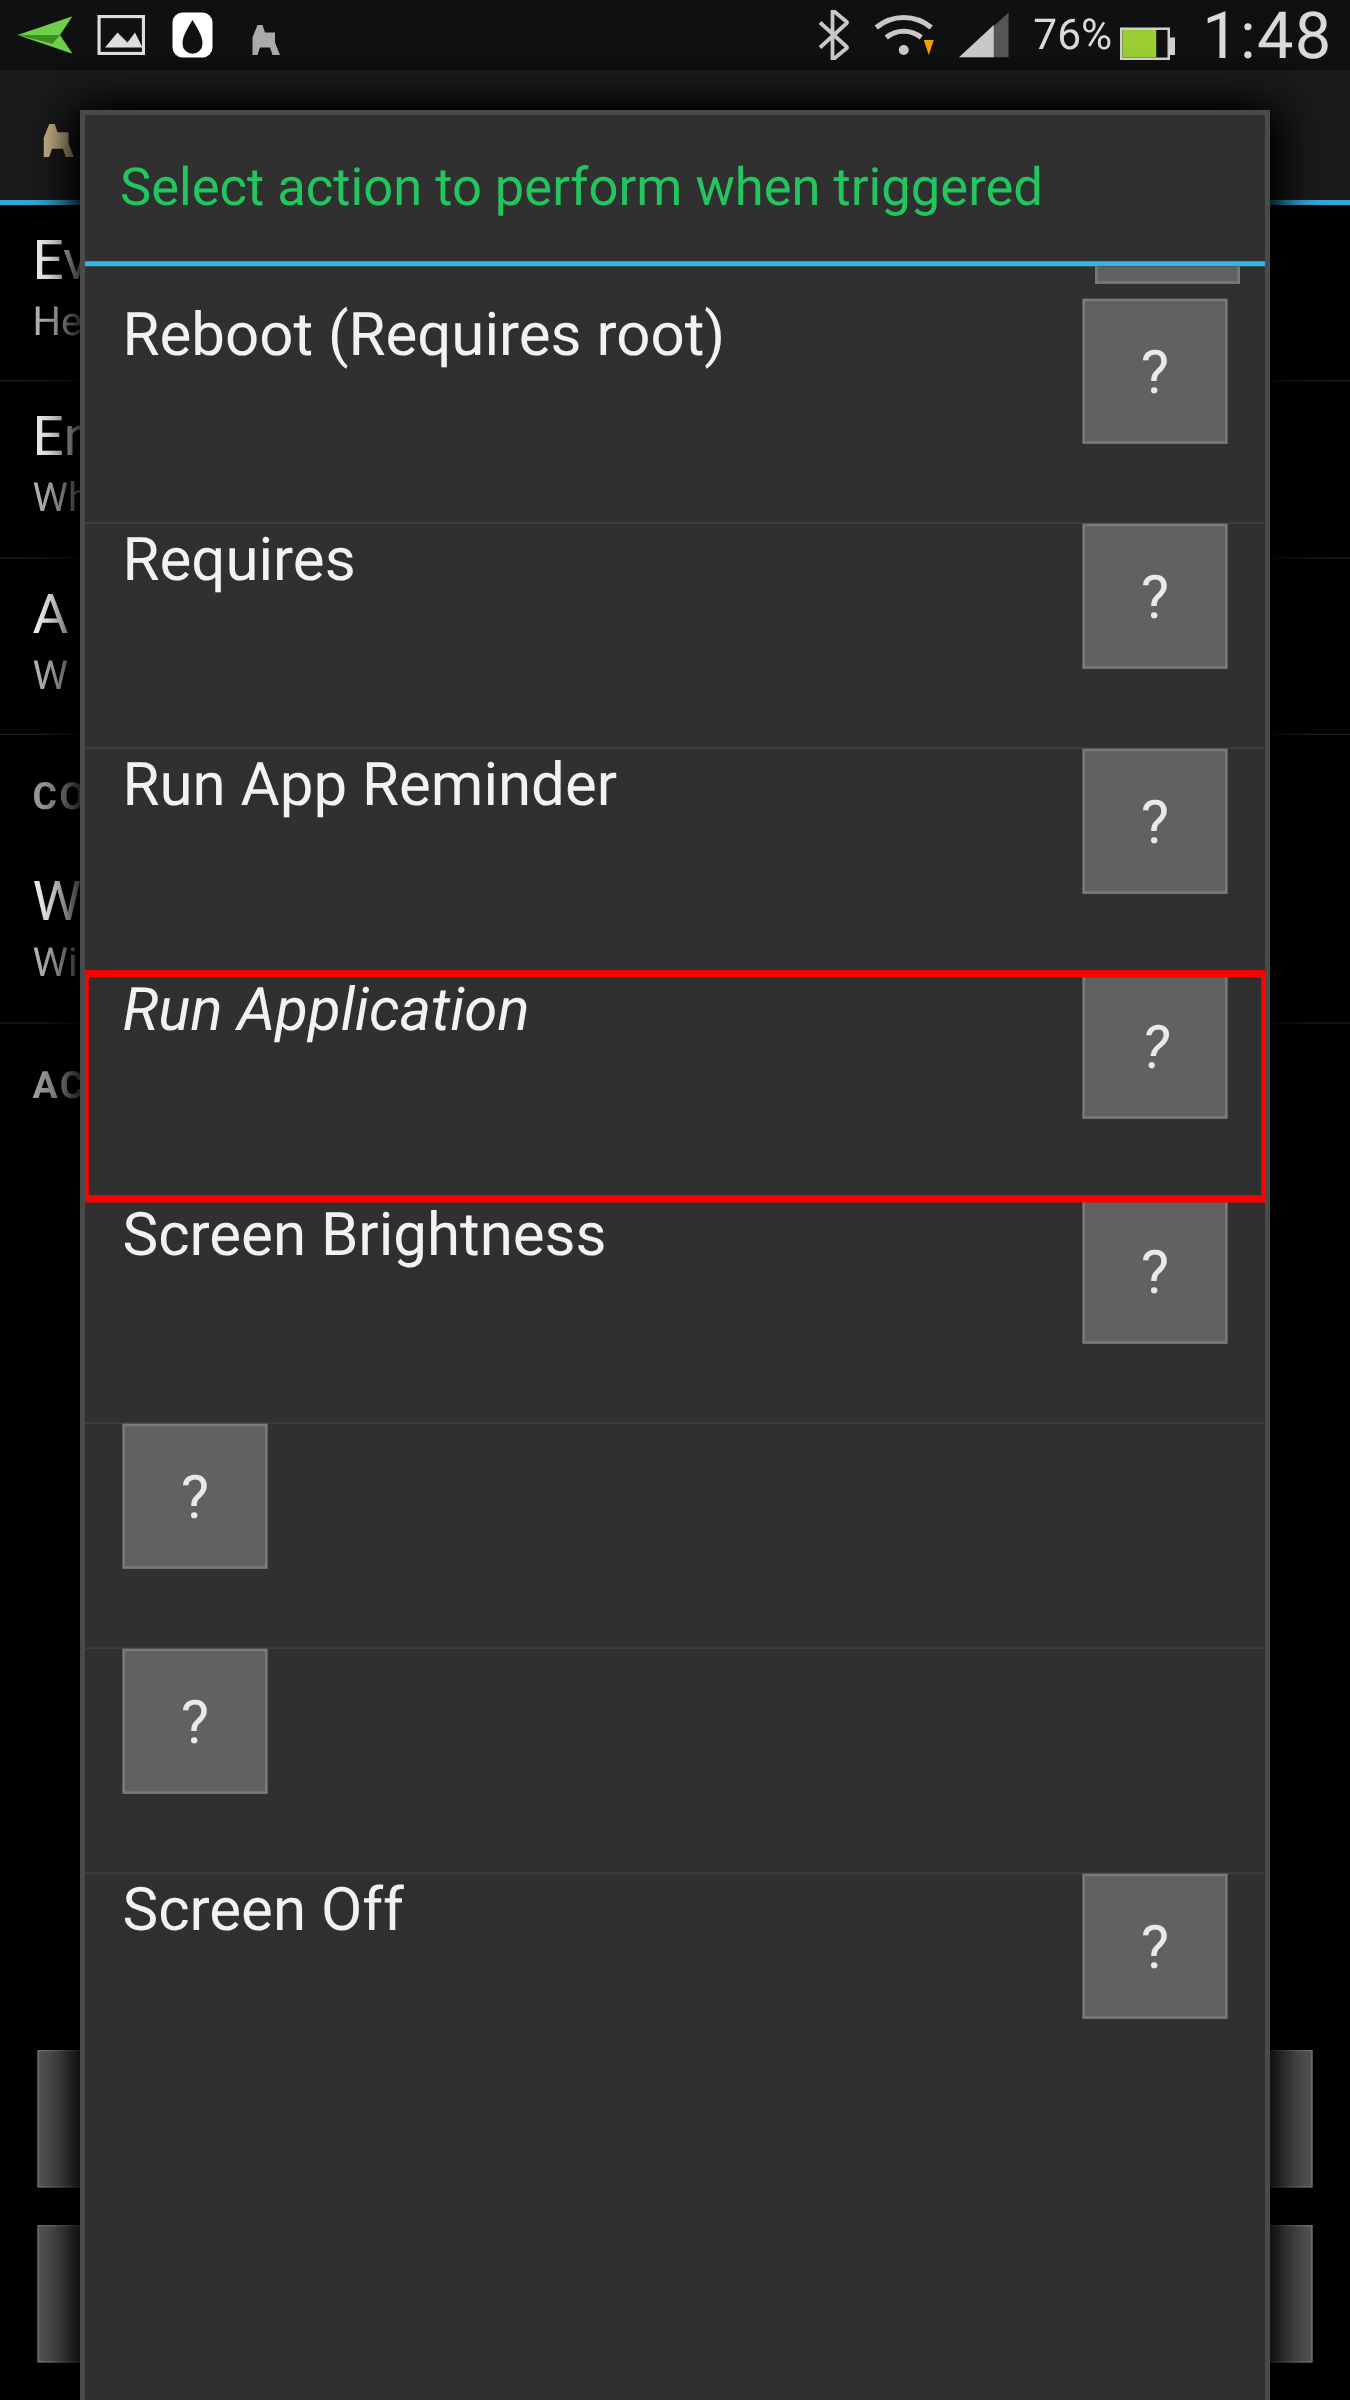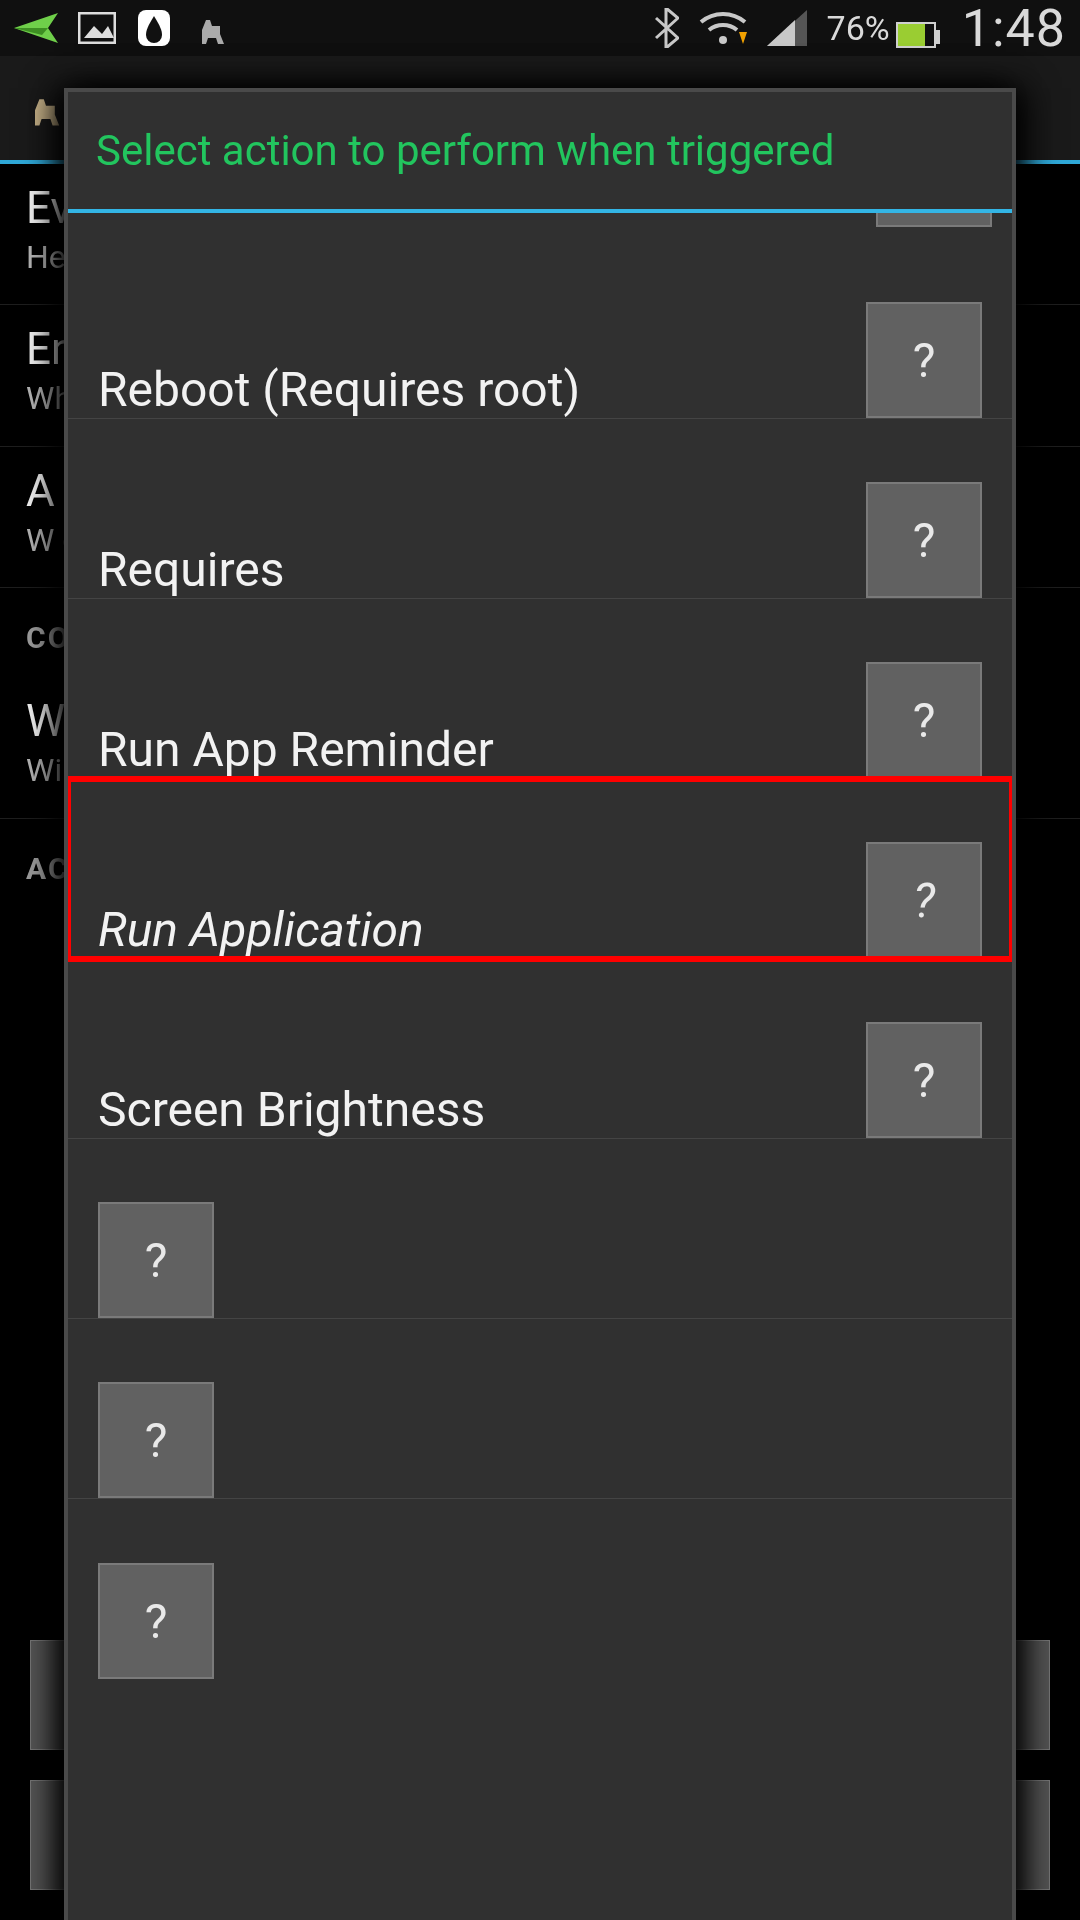--- a/index.html
+++ b/index.html
@@ -87,22 +87,22 @@
   .partial-top {
     position:absolute; top:0; right:20px; width:116px; height:14px;
     background:#616161; border:2px solid #7a7a7a; border-top:none;
   }
   .dlist {
     position:absolute; top:26px; left:0; right:0;
   }
   .drow {
     height: 180px;
     display: flex;
-    align-items: flex-end;
-    padding: 0 30px 0 30px;
+    align-items: flex-start;
+    padding: 0 30px 12px 30px;
     border-bottom: 1px solid #444;
     position: relative;
   }
   .drow-label {
     flex:1;
     font-size: 48px;
     color: #f2f2f2;
   }
   .help-btn {
     width: 116px; height: 116px;
@@ -238,17 +238,18 @@
           <div class="drow-label">Screen Brightness</div>
           <div class="help-btn">?</div>
         </div>
         <div class="drow">
           <div class="help-btn">?</div>
         </div>
         <div class="drow">
           <div class="help-btn">?</div>
         </div>
         <div class="drow">
+          <div class="drow-label">Screen Off</div>
           <div class="help-btn">?</div>
         </div>
       </div>
   </div>
 </div>
 
 </body></html>

